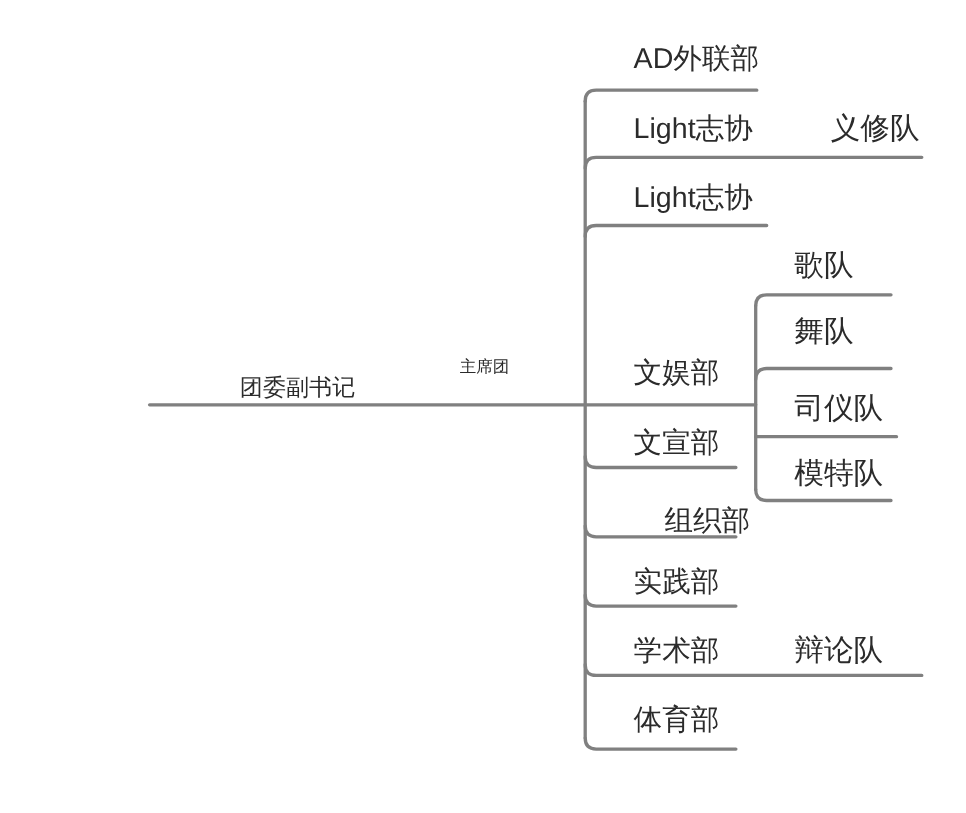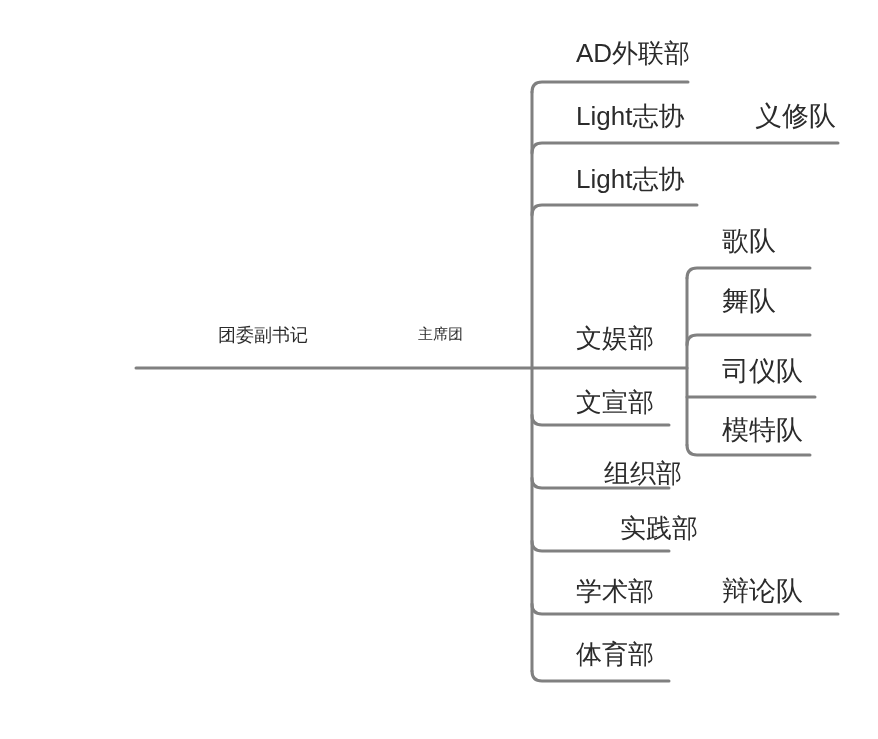--- a/index.html
+++ b/index.html
@@ -23,21 +23,21 @@
     height: 739px;
     pointer-events: none;
   }
   .node {
     position: absolute;
     color: #2b2b2b;
     white-space: nowrap;
     line-height: 1;
   }
   .lv-root   { font-size: 29px; }
-  .lv-1      { font-size: 18px; }
+  .lv-1      { font-size: 21px; margin-top: 16px; }
   .lv-2      { font-size: 15px; }
   .lv-3      { font-size: 26px; }
   .lv-4      { font-size: 27px; }
 </style>
 </head>
 <body>
 
 <div id="canvas">
 
   <svg id="wires" viewBox="0 0 878 739" xmlns="http://www.w3.org/2000/svg">
@@ -88,21 +88,21 @@
   <div class="node lv-3" style="left:576px; top:103px;">Light志协</div>
 
   <div class="node lv-3" style="left:576px; top:166px;">Light志协</div>
 
   <div class="node lv-3" style="left:576px; top:325px;">文娱部</div>
 
   <div class="node lv-3" style="left:576px; top:389px;">文宣部</div>
 
   <div class="node lv-3" style="left:576px; top:460px;margin-left:28px;">组织部</div>
 
-  <div class="node lv-3" style="left:576px; top:515px;margin-left:44px;">实践部</div>
+  <div class="node lv-3" style="left:576px; top:515px;">实践部</div>
 
   <div class="node lv-3" style="left:576px; top:578px;">学术部</div>
 
   <div class="node lv-3" style="left:576px; top:641px;">体育部</div>
 
   <div class="node lv-4" style="left:755px; top:103px;">义修队</div>
 
   <div class="node lv-4" style="left:722px; top:228px;text-align:right;">歌队</div>
 
   <div class="node lv-4" style="left:722px; top:288px;text-align:center;">舞队</div>

